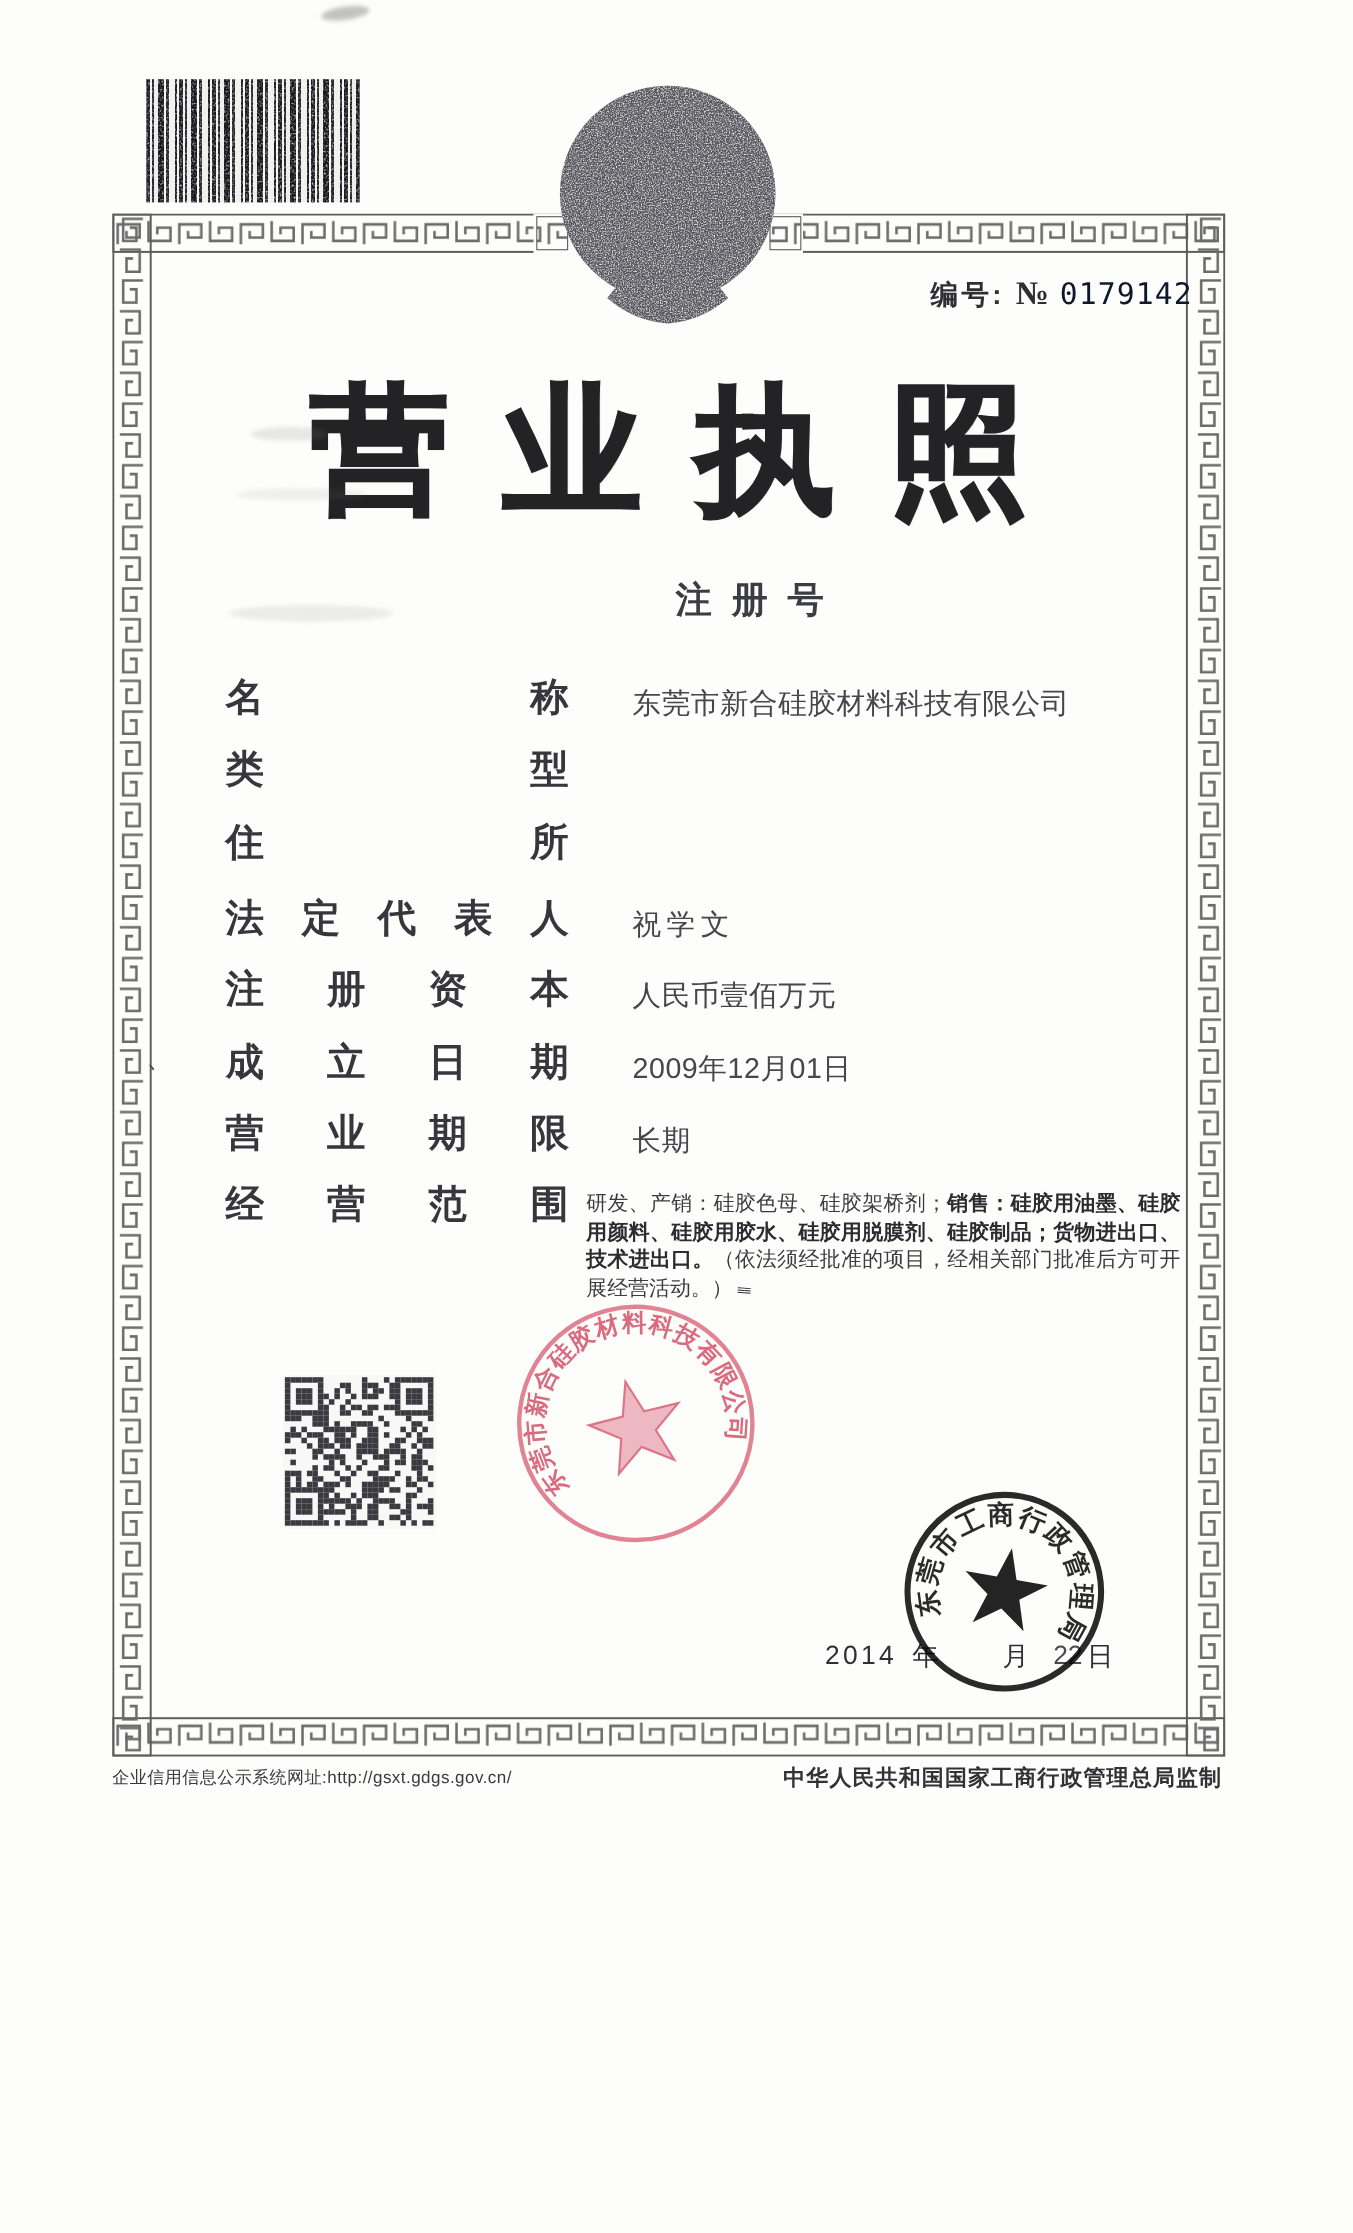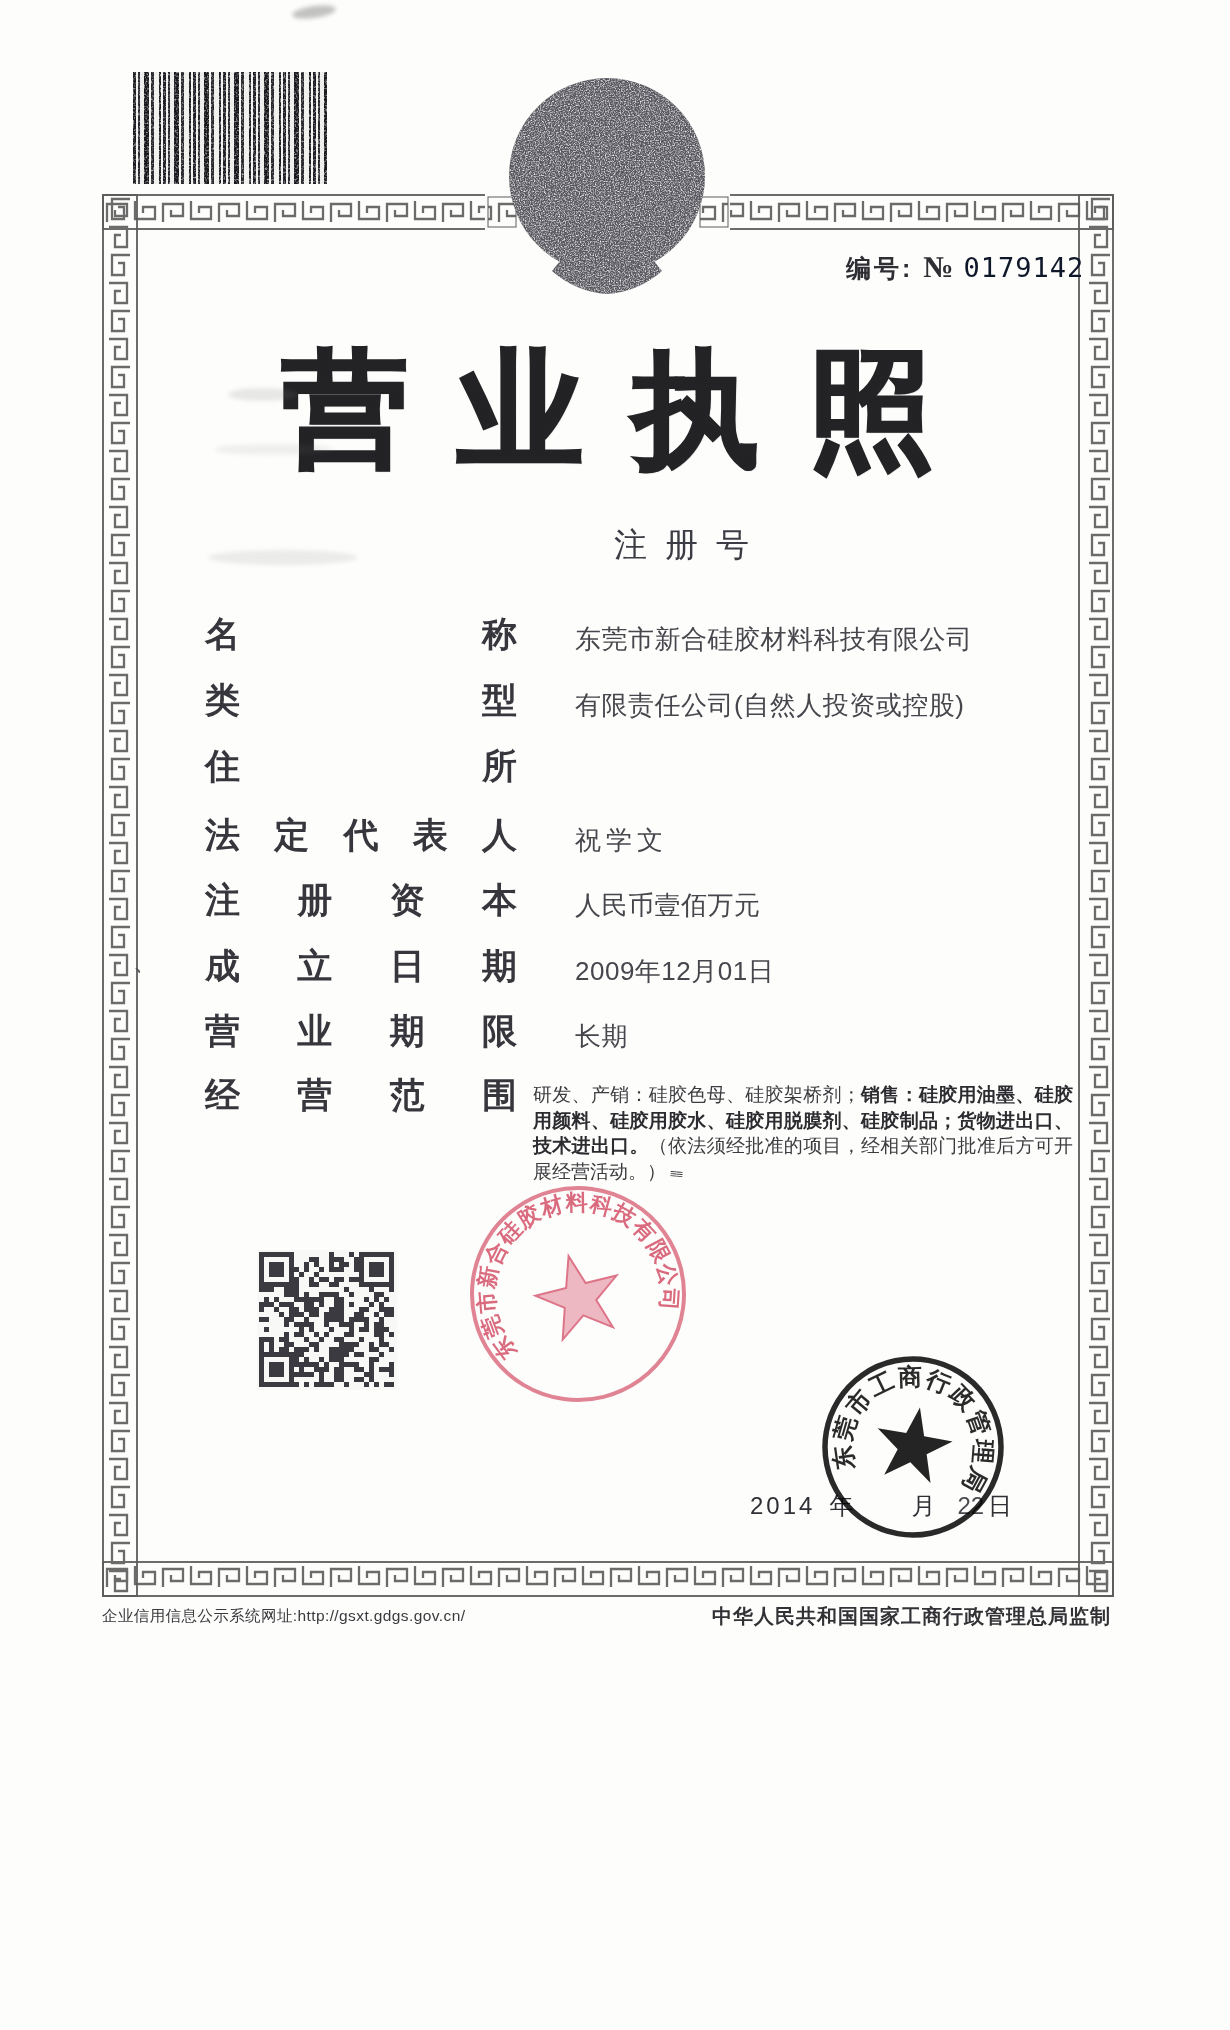--- a/index.html
+++ b/index.html
@@ -26,21 +26,21 @@
   .serial .numero{font-family:"Liberation Serif",serif;font-weight:bold;font-size:30px;}
   .serial .num{font-family:"DejaVu Sans Mono",monospace;font-size:27px;letter-spacing:1px;color:#0f172a;}
 
   
   .title{position:absolute;left:282px;top:338px;width:652px;display:flex;justify-content:space-between;
     font-size:126px;font-weight:900;color:#232326;line-height:1.15;
     -webkit-text-stroke:2.5px #232326;text-shadow:1px 1px 1px rgba(20,20,20,.55);}
 
   
   .regline{position:absolute;left:614px;top:523px;display:flex;align-items:baseline;white-space:nowrap;}
-  .regline .lab{font-size:33px;letter-spacing:18px;color:#3c3c44;font-weight:400;}
+  .regline .lab{font-size:33px;letter-spacing:18px;color:#3c3c44;font-weight:700;}
   .regline .num{font-family:"Liberation Serif",serif;font-size:37px;color:#3a3a42;margin-left:24px;letter-spacing:.5px;}
 
   
   .row{position:absolute;left:205px;display:flex;align-items:flex-start;}
   .row-label{display:flex;justify-content:space-between;width:312px;flex:none;
     font-size:35px;font-weight:600;color:#36363c;line-height:1.1;}
   .row-value{margin-left:58px;font-size:26px;color:#46464c;padding-top:7px;white-space:nowrap;letter-spacing:.5px;}
   .scope-value{margin-left:16px;width:540px;font-size:19px;line-height:25.5px;color:#3c3c40;padding-top:6px;text-align:justify;}
   .scope-value .b{font-weight:bold;color:#2c2c30;}
   .scope-value .scribble{font-size:12px;letter-spacing:-1px;color:#2f2f33;display:inline-block;transform:rotate(4deg);margin-left:4px;}
@@ -152,21 +152,20 @@
         <span>名</span>
         <span>称</span>
       </div>
     <div class="row-value">东莞市新合硅胶材料科技有限公司</div>
   </div>
   <div class="row" style="top:681px">
     <div class="row-label">
         <span>类</span>
         <span>型</span>
       </div>
-    <div class="row-value">有限责任公司(自然人投资或控股)</div>
   </div>
   <div class="row" style="top:747px">
     <div class="row-label">
         <span>住</span>
         <span>所</span>
       </div>
   </div>
   <div class="row" style="top:816px">
     <div class="row-label">
         <span>法</span>

